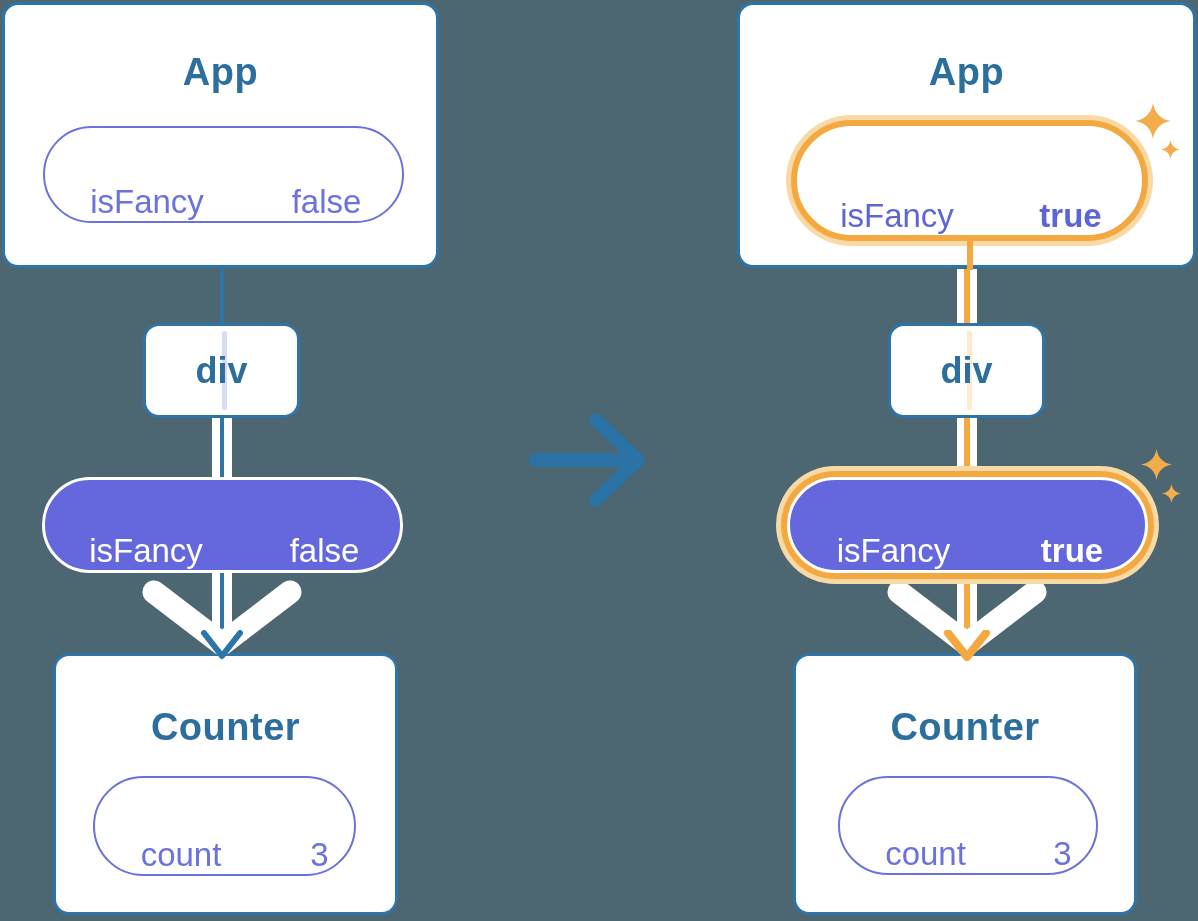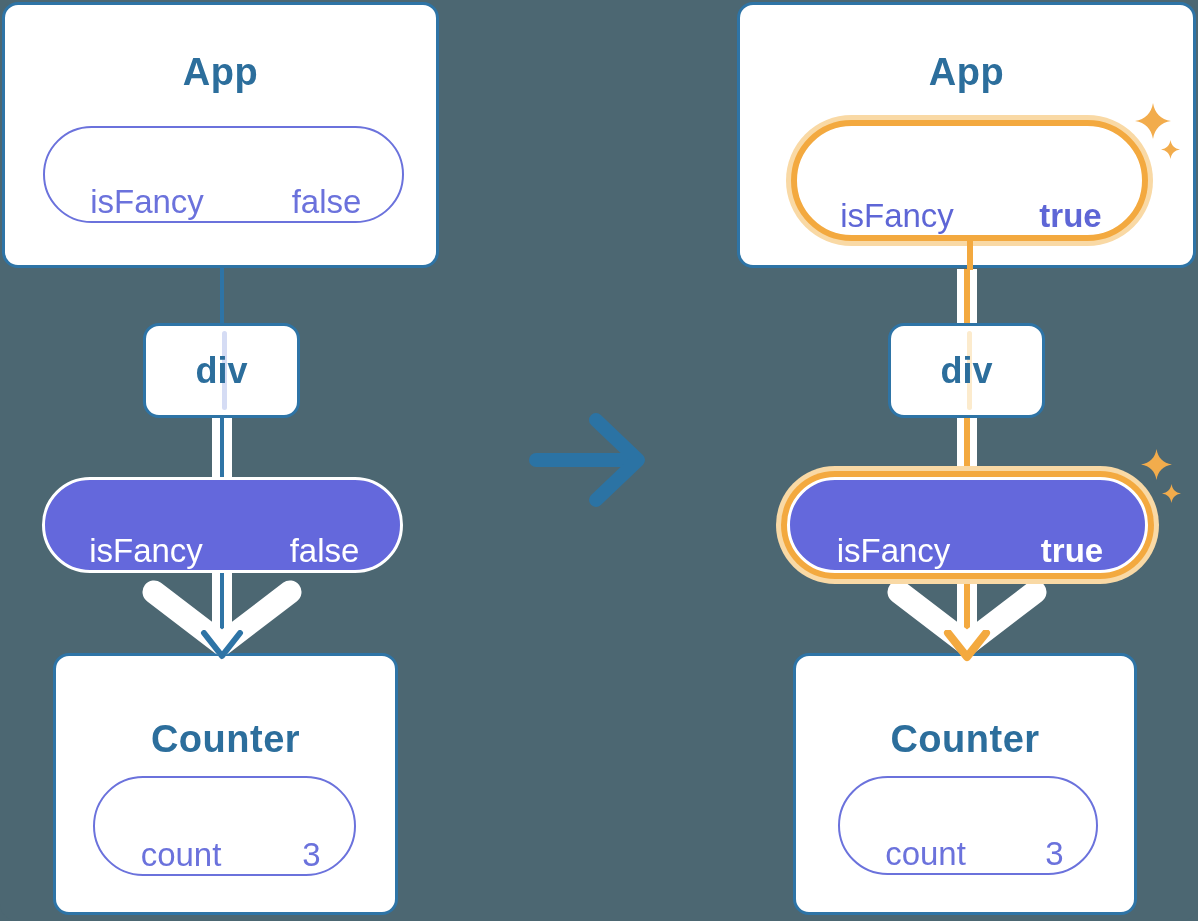--- a/index.html
+++ b/index.html
@@ -18,21 +18,21 @@
     position:absolute;left:0;right:0;text-align:center;
     font-size:38px;font-weight:700;color:#2C6E9C;letter-spacing:.5px;
   }
   .app-card-left  {left:2px;  top:2px;  width:437px;height:266px;}
   .app-card-right {left:737px;top:2px;  width:459px;height:266px;}
   .div-card-left  {left:143px;top:323px;width:157px;height:95px;display:flex;align-items:center;justify-content:center;}
   .div-card-right {left:888px;top:323px;width:157px;height:95px;display:flex;align-items:center;justify-content:center;}
   .counter-card-left {left:53px; top:653px;width:345px;height:262px;}
   .counter-card-right{left:793px;top:653px;width:344px;height:262px;}
   .app-title{top:46px;}
-  .counter-title{top:62px;}
+  .counter-title{top:50px;}
   .div-label{font-size:36px;font-weight:700;color:#2C6E9C;position:relative;z-index:2;}
   
   .pill{
     position:absolute;display:flex;align-items:flex-end;
     border-radius:999px;box-sizing:border-box;
   }
   .pill .cell{display:flex;align-items:center;justify-content:center;font-size:33px;}
   .pill .divider{width:2px;flex:none;}
   .prop-pill-left{left:38px;top:121px;width:361px;height:97px;background:#fff;border:2px solid #6B72DC;}
   .prop-pill-left .cell{color:#6B72DC;}
@@ -55,21 +55,21 @@
   .props-pill-left{left:42px;top:477px;width:361px;height:96px;}
   .props-pill-left .name{width:202px;flex:none;}
   .props-pill-left .value{flex:1;}
   .props-pill-right{
     left:787px;top:477px;width:361px;height:96px;
     box-shadow:0 0 0 6px #F3A93F, 0 0 0 11px #F9D9A5;
   }
   .props-pill-right .name{width:207px;flex:none;}
   .props-pill-right .value{flex:1;font-weight:700;}
 
-  .state-pill{background:#fff;border:2px solid #6B72DC;}
+  .state-pill{background:#fff;border:2px solid #6B72DC;gap:8px;}
   .state-pill .cell{color:#6B72DC;}
   .state-pill .divider{background:#6B72DC;}
   .state-pill-left{left:37px;top:120px;width:263px;height:100px;}
   .state-pill-left .name{width:172px;flex:none;}
   .state-pill-left .value{flex:1;}
   .state-pill-right{left:42px;top:120px;width:260px;height:99px;}
   .state-pill-right .name{width:171px;flex:none;}
   .state-pill-right .value{flex:1;}
   
   .vline{position:absolute;}

